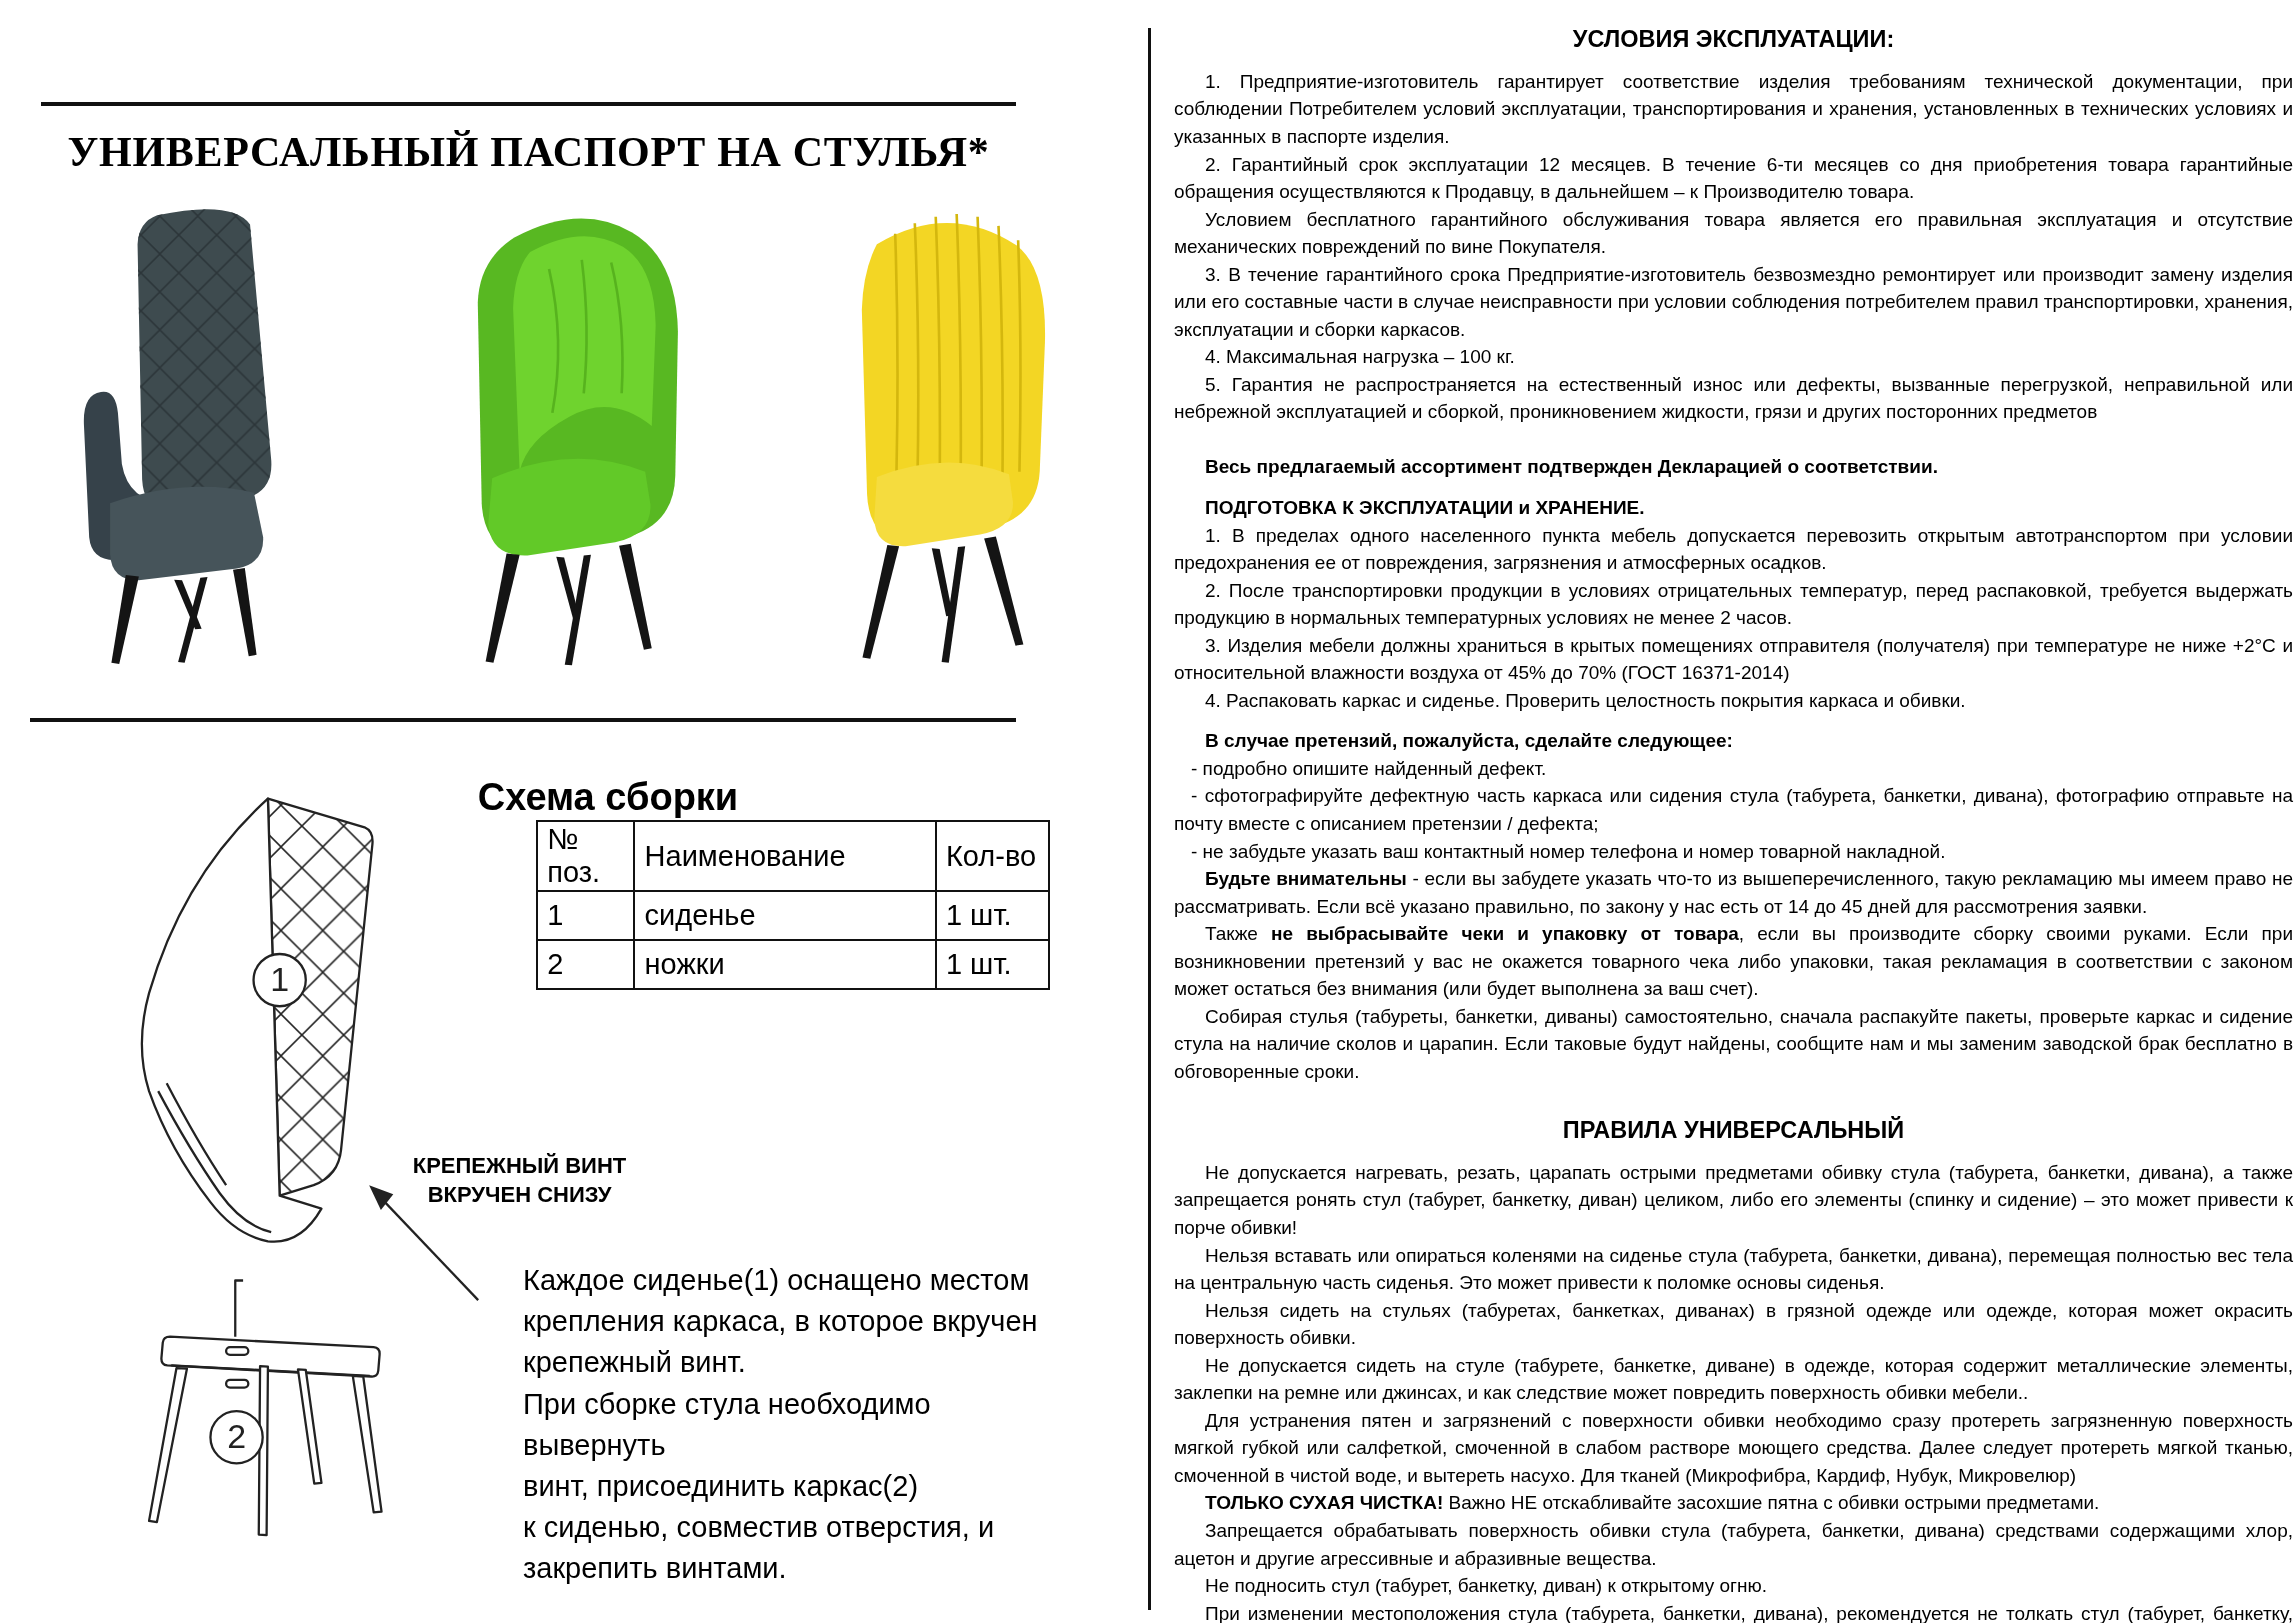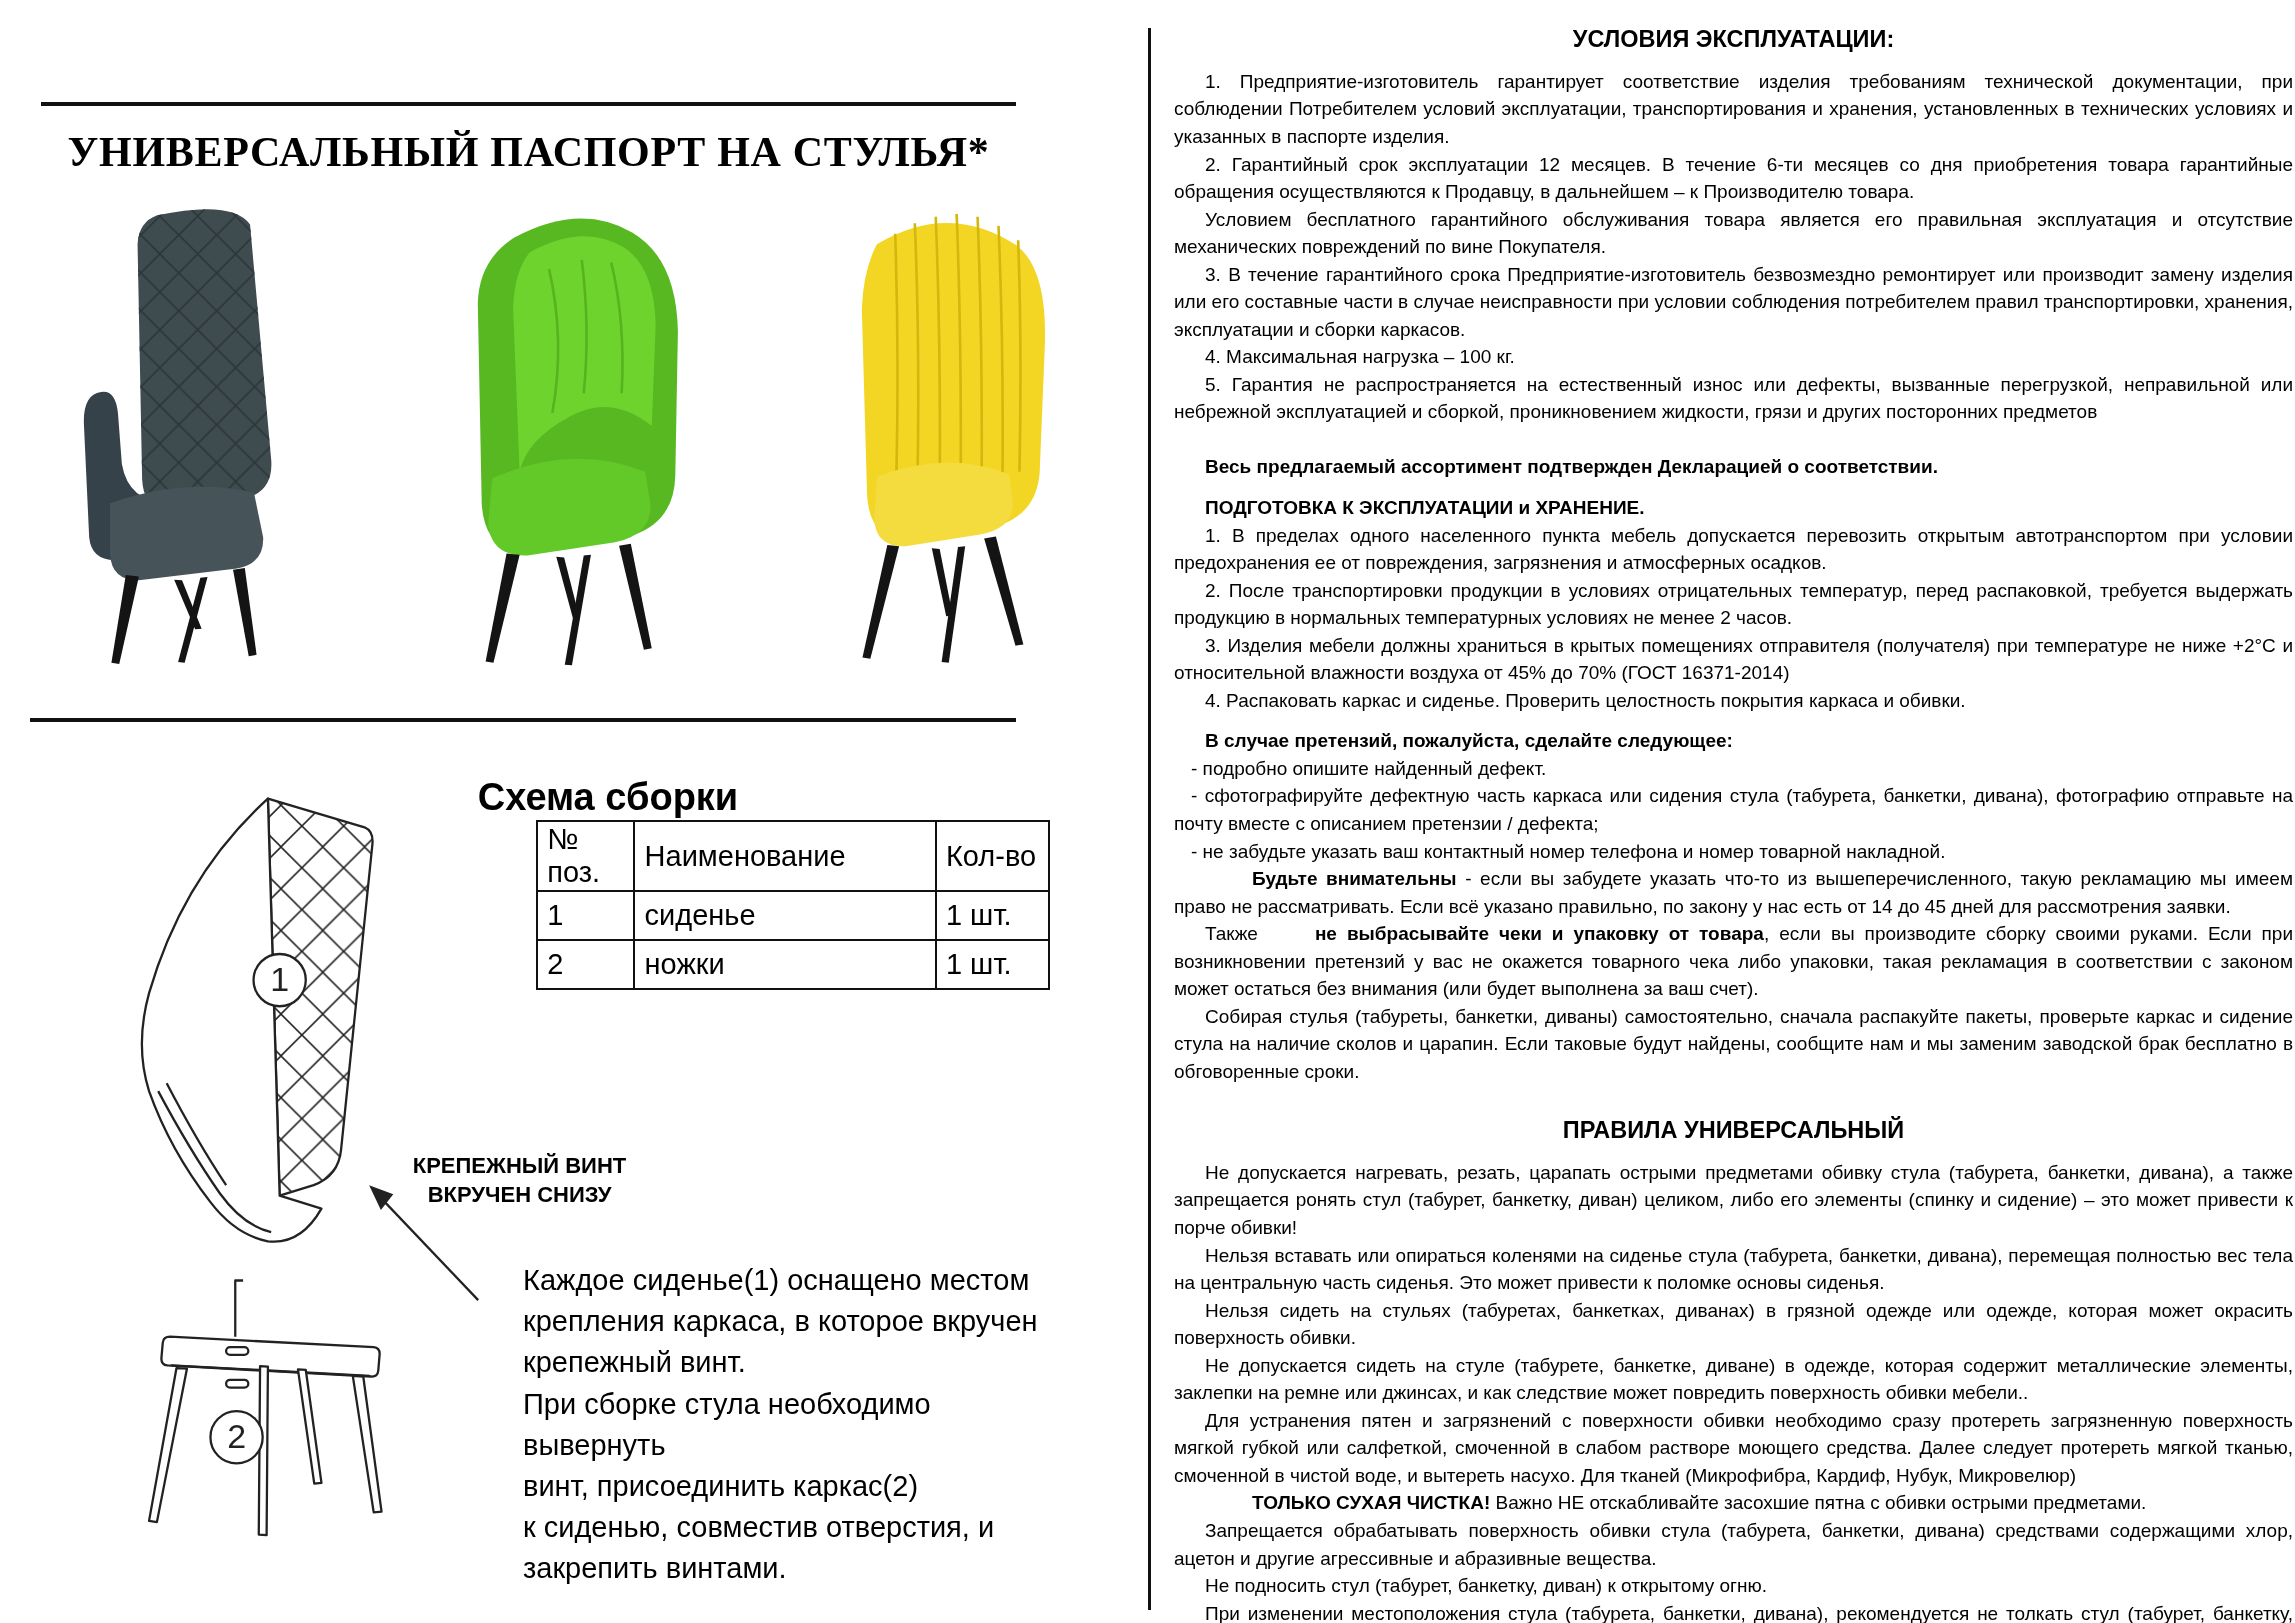--- a/index.html
+++ b/index.html
@@ -39,21 +39,21 @@
                  line-height:1.42;white-space:pre-line;}
 
   
   .right-col{position:absolute;left:1174px;top:22px;width:1119px;font-size:19px;
              line-height:1.45;text-align:justify;}
   .right-col p{margin:0;text-indent:31px;}
   .right-col p.dash{text-indent:17px;}
   .rh-center{text-align:center;font-weight:bold;font-size:23.5px;margin:0 0 11.8px 0;}
   .rh-left{font-weight:bold;text-indent:31px;margin:0;}
   .rh-italic{font-weight:bold;text-indent:31px;margin:0;}
-  .bold{font-weight:bold;margin-left:47px;}
+  .bold{font-weight:bold;}
   .gap{margin-top:27.5px !important;}
   .gap-sm{margin-top:13px !important;}
 
   svg{display:block;}
 </style>
 </head>
 <body>
 
 <div class="page">
 

